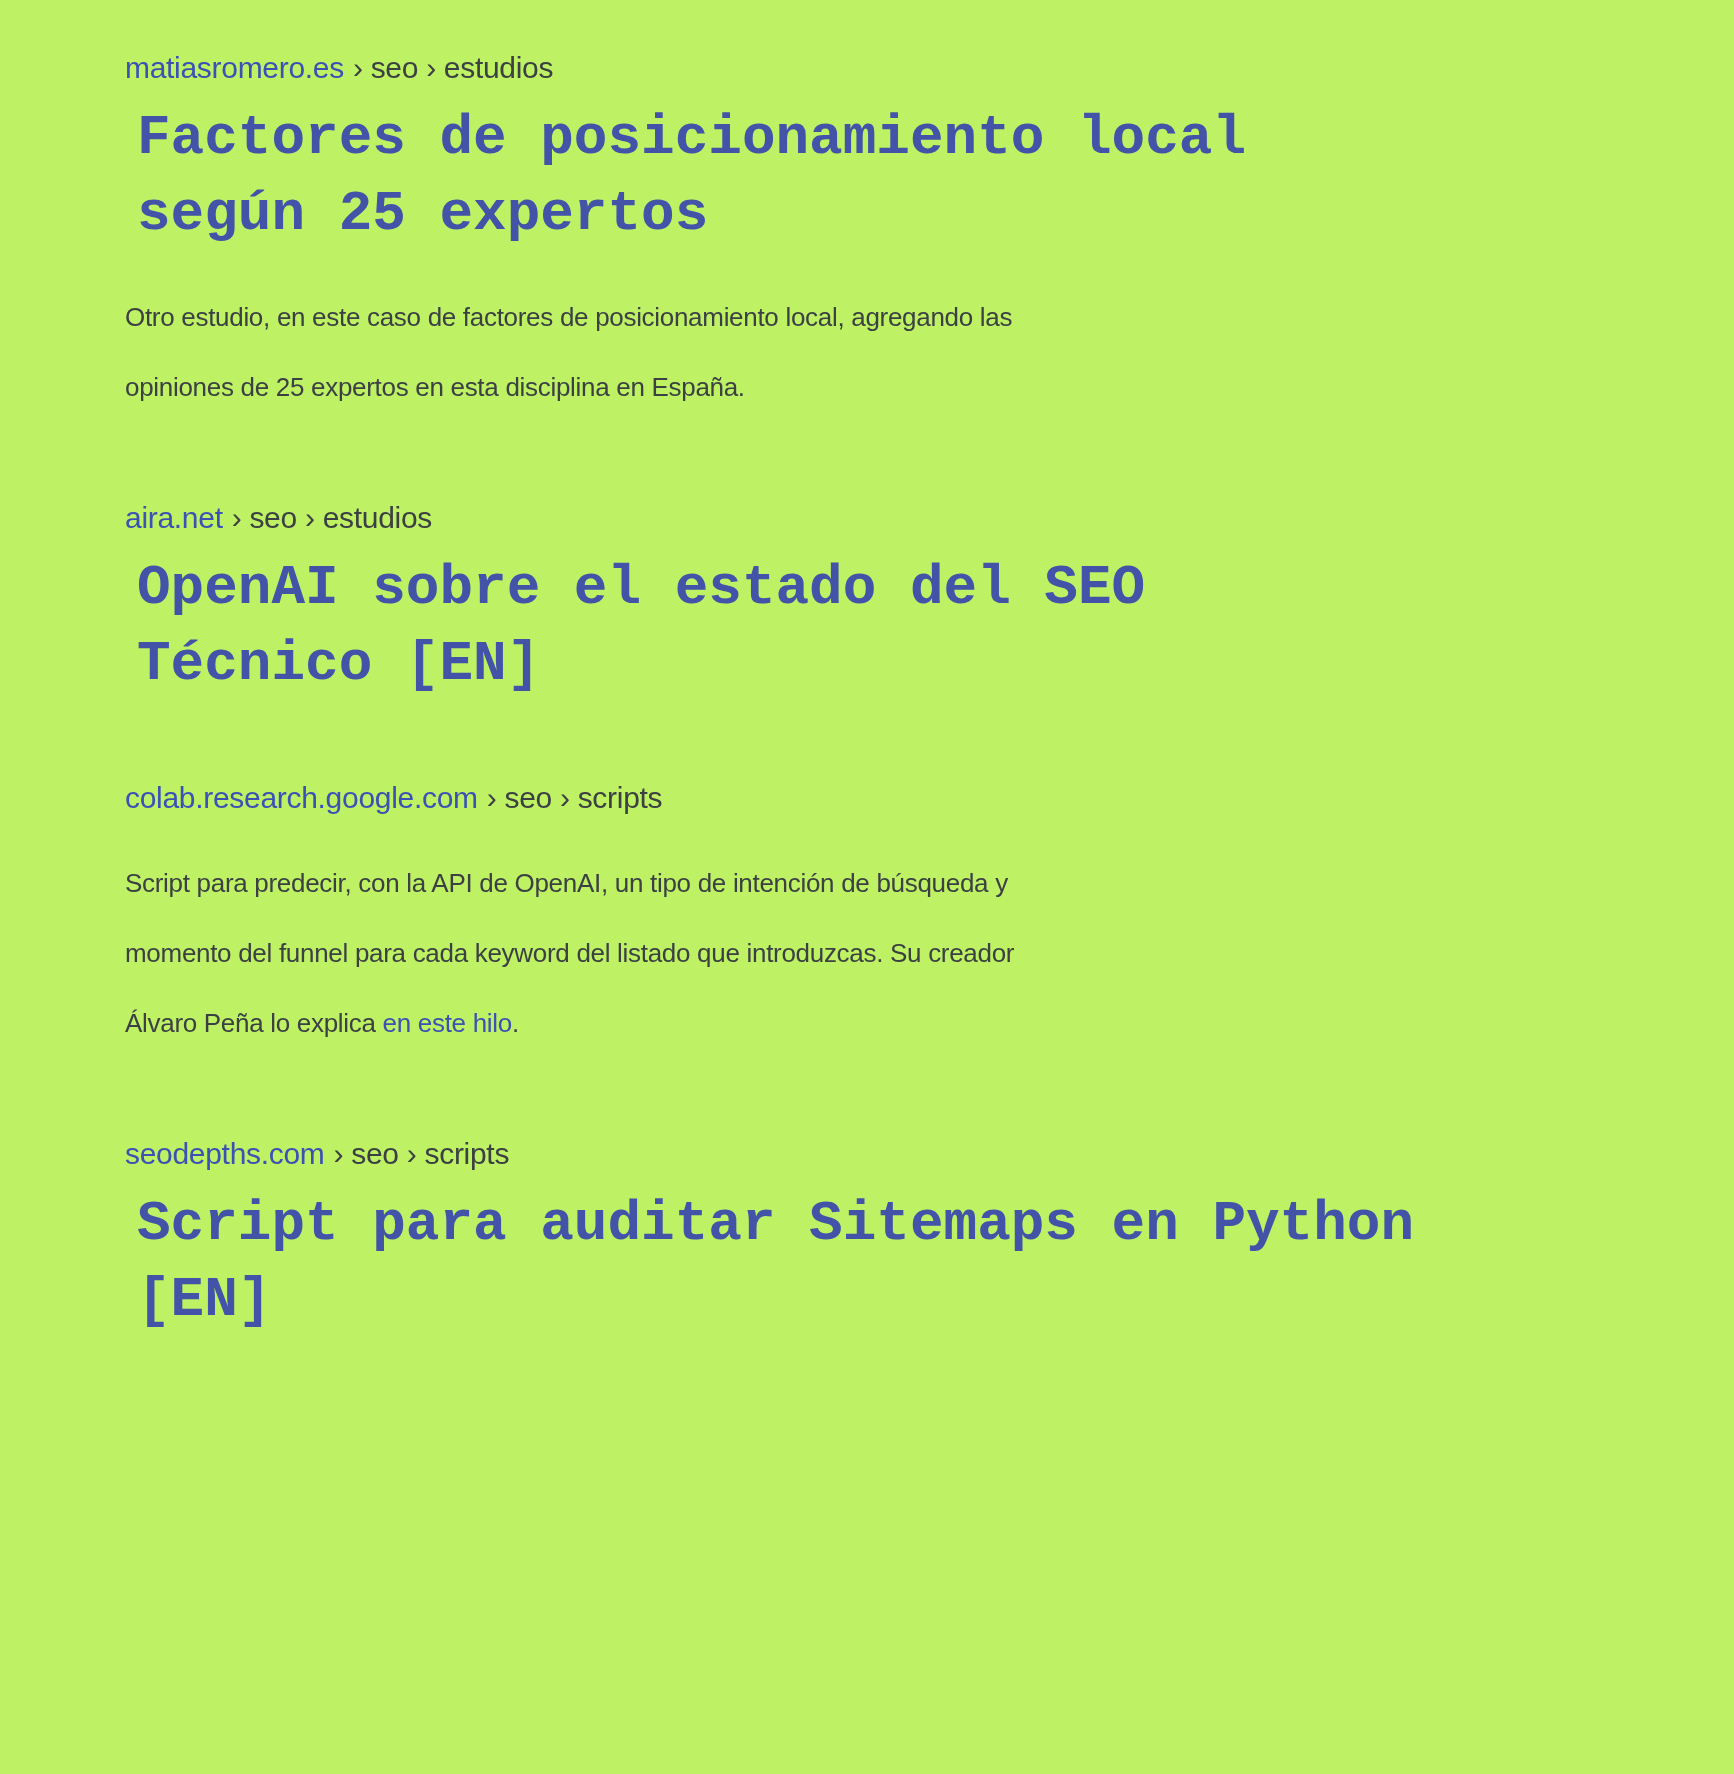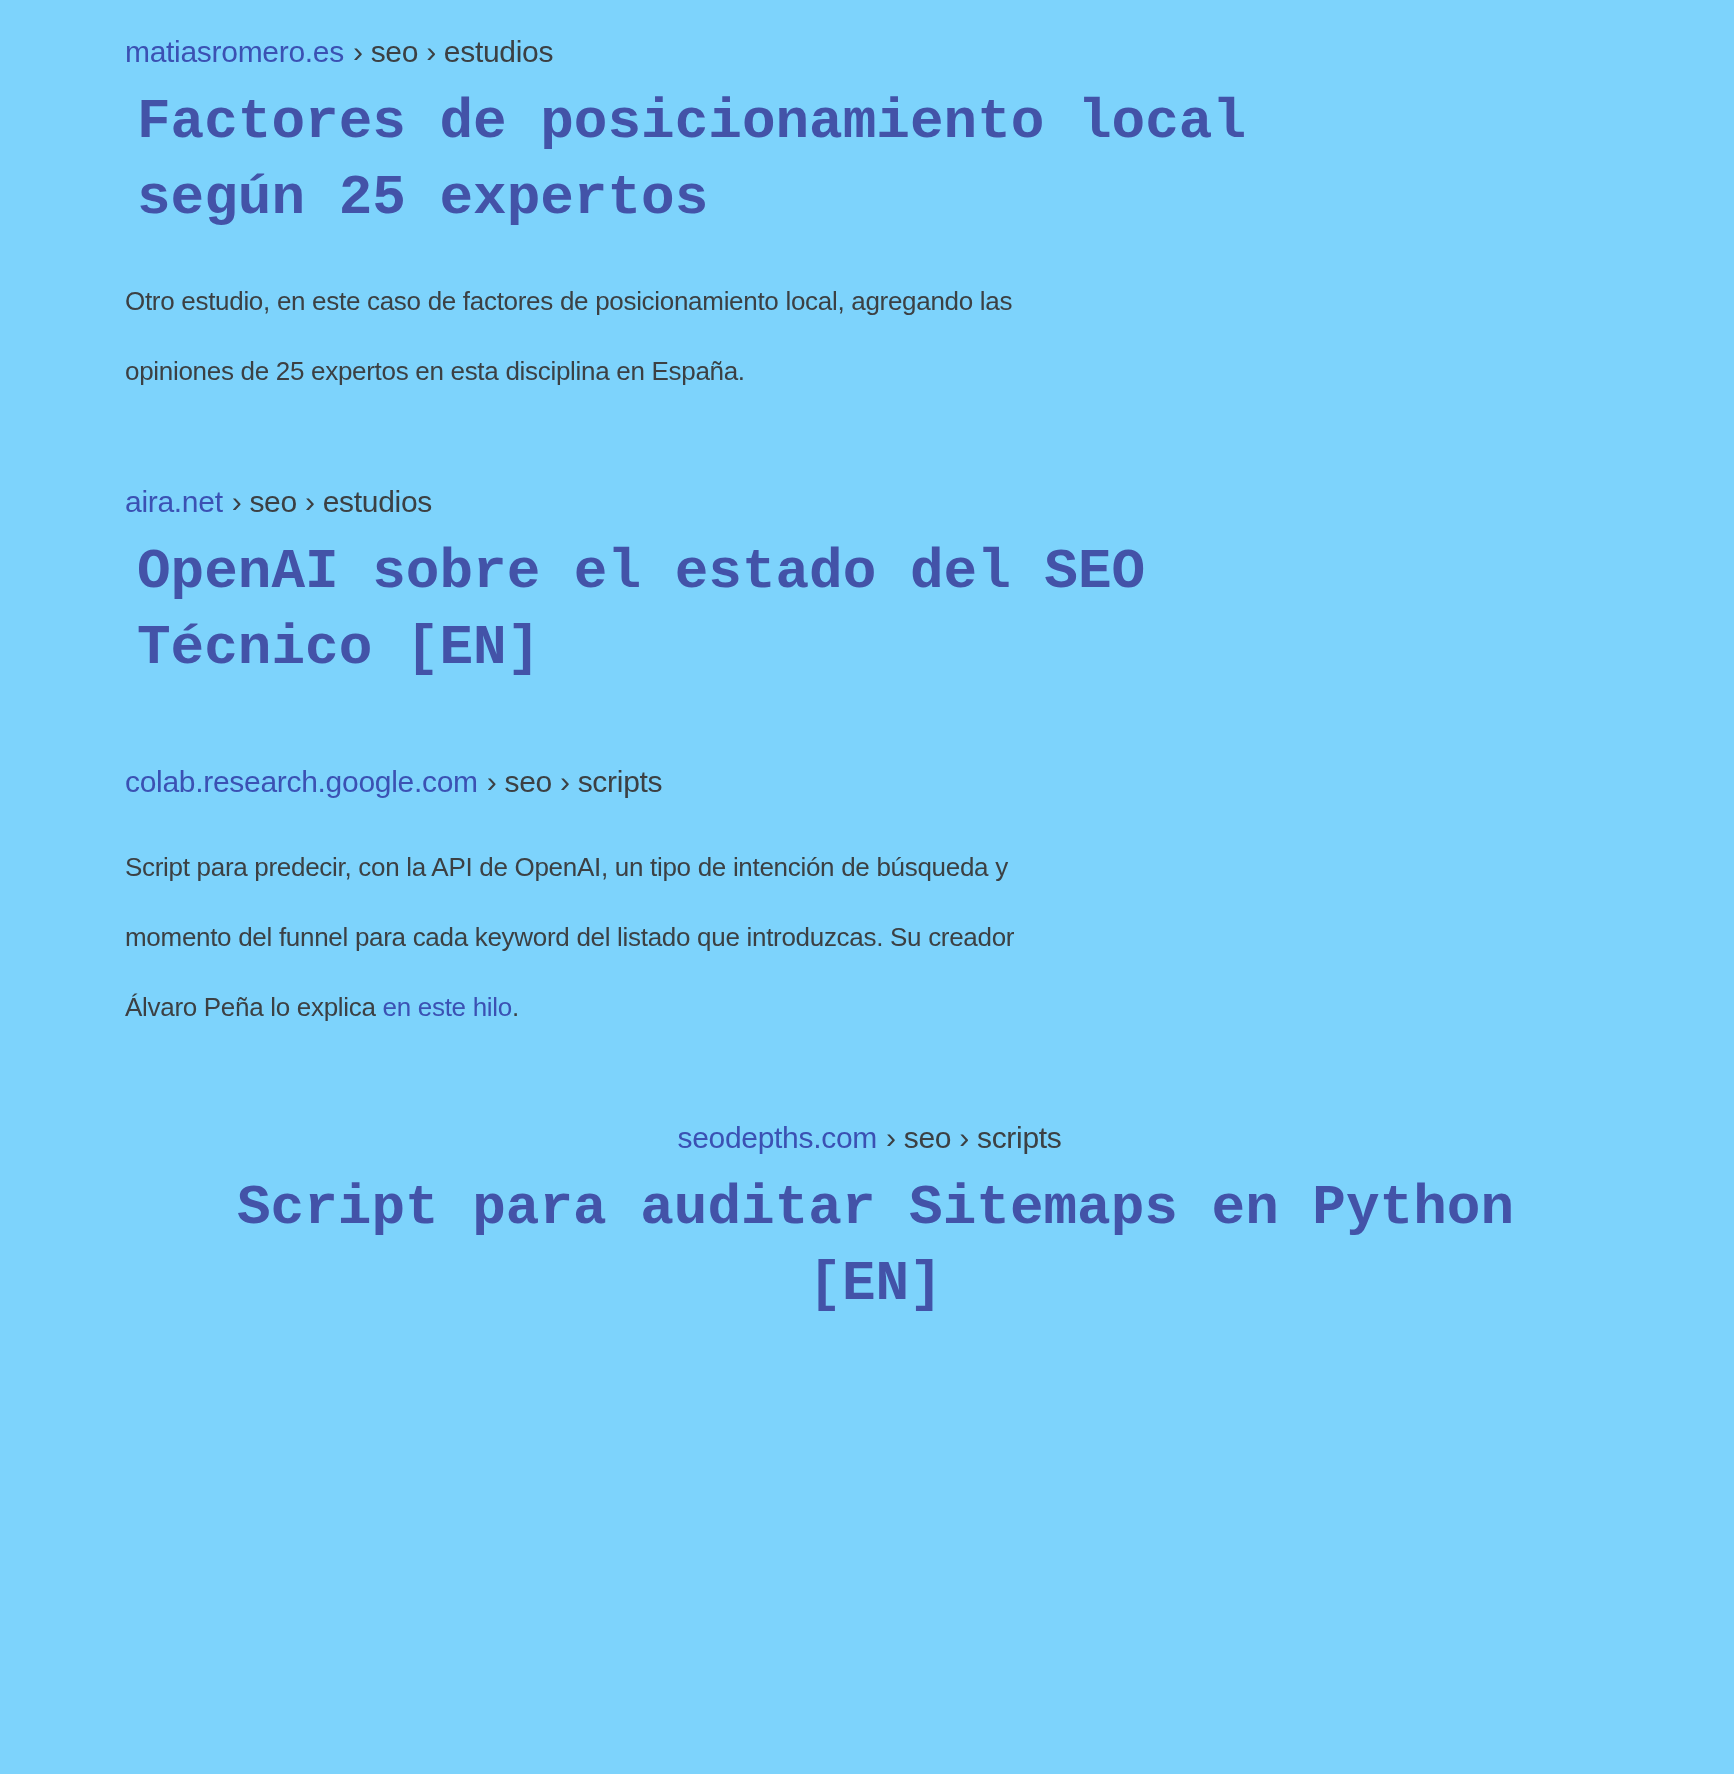--- a/index.html
+++ b/index.html
@@ -4,31 +4,30 @@
 <style>
   html, body {
     margin: 0;
     padding: 0;
     background: #ffffff;
   }
   .page {
     width: 1734px;
     min-height: 1774px;
     box-sizing: border-box;
-    padding: 32px 120px 0 125px;
-    background: #7dd3fc;
+    padding: 48px 120px 0 125px;
+    background: #bef264;
     font-family: "Liberation Sans", sans-serif;
     overflow: hidden;
   }
   .result {
     margin: 0 0 76px 0;
   }
   .result:last-child {
     margin-bottom: 0;
-    text-align: center;
   }
   .breadcrumb {
     font-size: 30px;
     line-height: 40px;
     letter-spacing: -0.3px;
     white-space: nowrap;
     cursor: pointer;
   }
   .breadcrumb .domain {
     color: #3b51b3;

